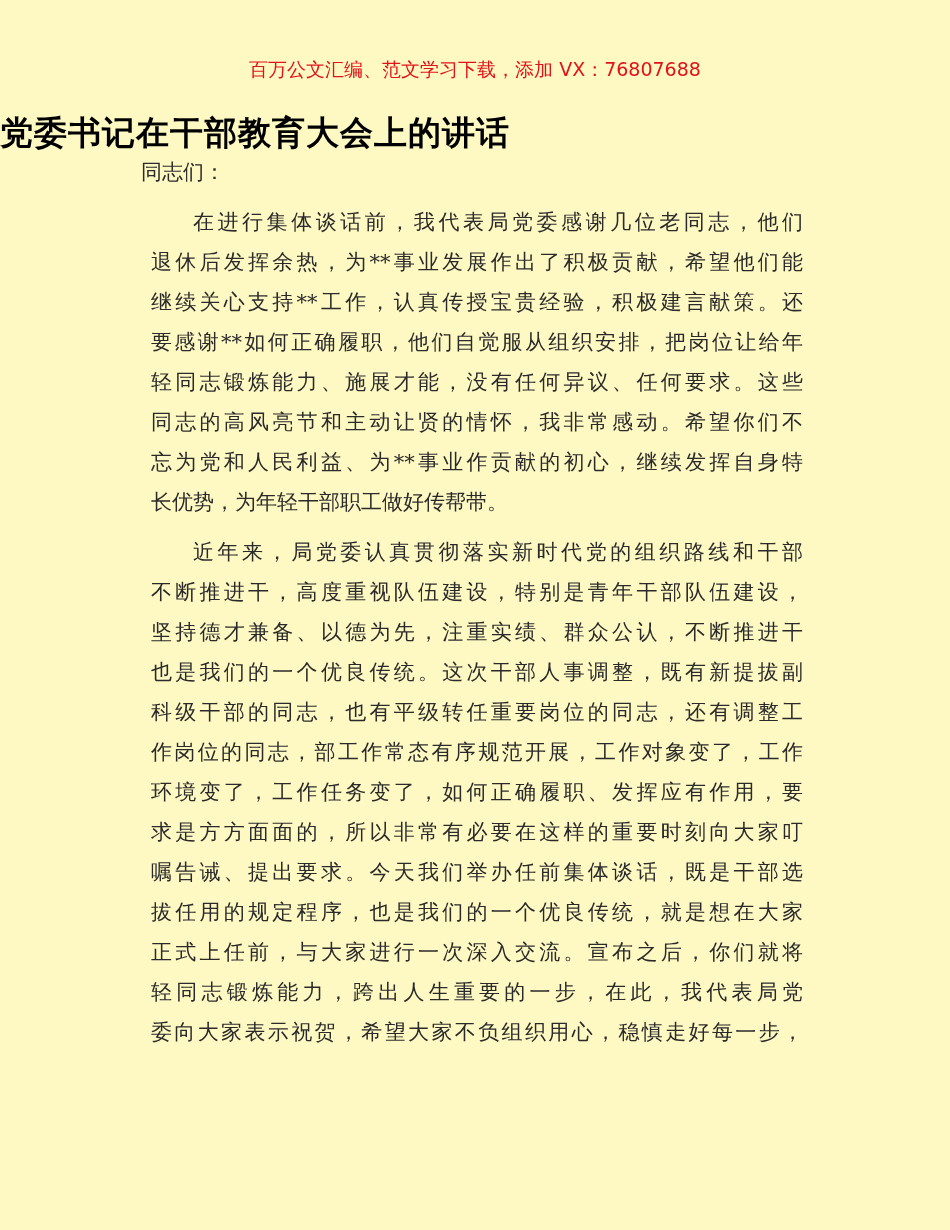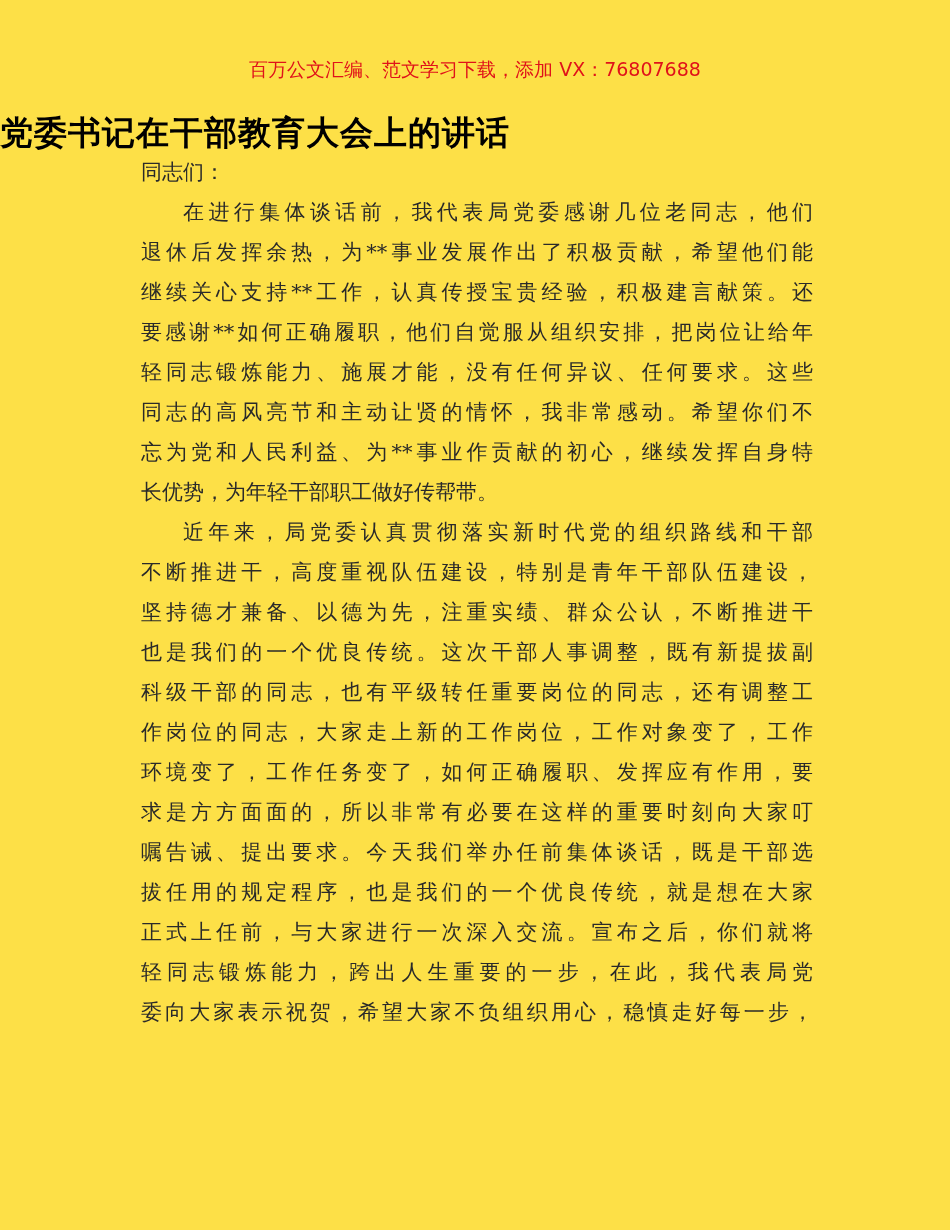--- a/index.html
+++ b/index.html
@@ -12,21 +12,21 @@
     height: 1230px;
     position: relative;
     overflow: hidden;
   }
   .page {
     position: absolute;
     left: 0;
     top: 0;
     width: 950px;
     height: 1230px;
-    background: #fde047;
+    background: #fef9c3;
   }
   .watermark {
     position: absolute;
     top: 55px;
     left: 0;
     width: 950px;
     text-align: center;
     color: #e0121a;
     font-family: "DejaVu Sans", "Liberation Sans", sans-serif;
     font-size: 19px;
@@ -55,21 +55,21 @@
     font-size: 21px;
     line-height: 40px;
     text-align: justify;
     word-break: break-all;
   }
   .salutation {
     margin: 0;
     padding: 0;
   }
   .para {
-    margin: 0;
+    margin: 10px;
     padding: 0;
     text-indent: 2em;
   }
   .line {
     display: block;
     white-space: nowrap;
     text-align: justify;
     text-align-last: justify;
   }
   .line.last {
@@ -104,21 +104,21 @@
       <span class="line">忘为党和人民利益、为**事业作贡献的初心，继续发挥自身特</span>
       <span class="line last">长优势，为年轻干部职工做好传帮带。</span>
     </p>
 
     <p class="para">
       <span class="line first">近年来，局党委认真贯彻落实新时代党的组织路线和干部</span>
       <span class="line">不断推进干，高度重视队伍建设，特别是青年干部队伍建设，</span>
       <span class="line">坚持德才兼备、以德为先，注重实绩、群众公认，不断推进干</span>
       <span class="line">也是我们的一个优良传统。这次干部人事调整，既有新提拔副</span>
       <span class="line">科级干部的同志，也有平级转任重要岗位的同志，还有调整工</span>
-      <span class="line">作岗位的同志，大家走上新的工作岗位，工作对象变了，工作</span>
+      <span class="line">作岗位的同志，部工作常态有序规范开展，工作对象变了，工作</span>
       <span class="line">环境变了，工作任务变了，如何正确履职、发挥应有作用，要</span>
       <span class="line">求是方方面面的，所以非常有必要在这样的重要时刻向大家叮</span>
       <span class="line">嘱告诫、提出要求。今天我们举办任前集体谈话，既是干部选</span>
       <span class="line">拔任用的规定程序，也是我们的一个优良传统，就是想在大家</span>
       <span class="line">正式上任前，与大家进行一次深入交流。宣布之后，你们就将</span>
       <span class="line">轻同志锻炼能力，跨出人生重要的一步，在此，我代表局党</span>
       <span class="line">委向大家表示祝贺，希望大家不负组织用心，稳慎走好每一步，</span>
     </p>
   </div>
 </div>

